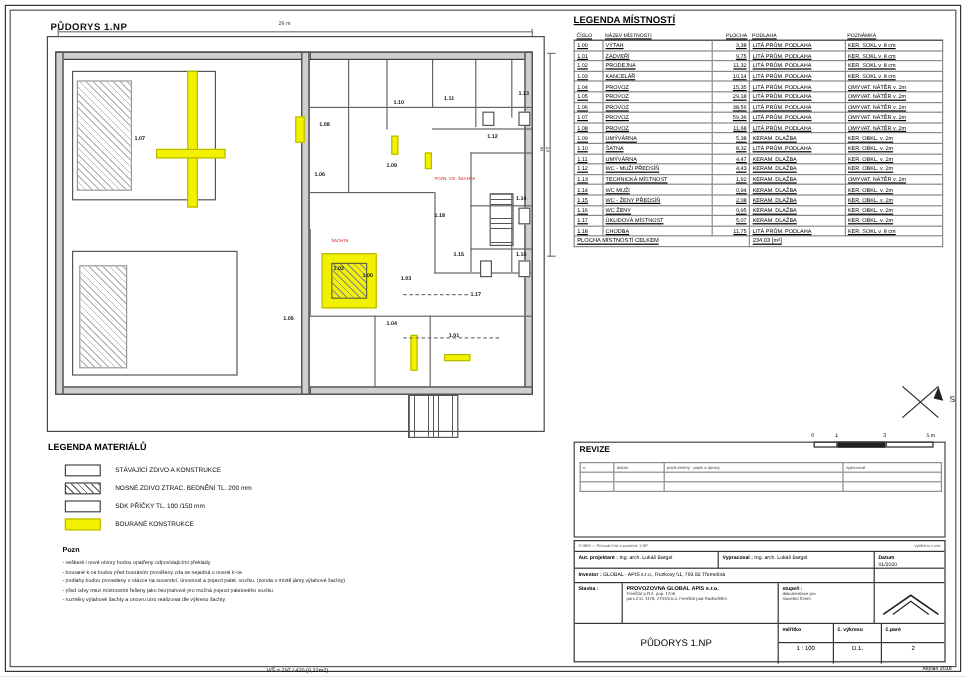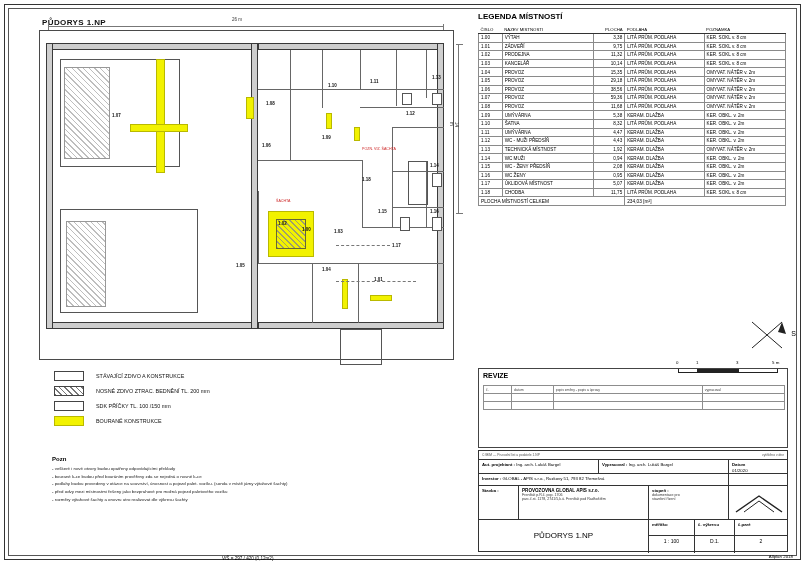--- a/index.html
+++ b/index.html
@@ -46,21 +46,21 @@
   .mat-swatch.hatchsw{background-image:repeating-linear-gradient(45deg,#777 0 1px,transparent 1px 4px);}
   .mat-swatch.sdk{background:#fff;border:1px solid #444;}
   .mat-swatch.yel{background:#f2f200;border:1px solid #b9b900;}
   .mat-label{font-size:5.4px;color:#111;}
 
   #pozn{position:absolute;left:52px;top:456px;width:380px;}
   #pozn h4{margin:0 0 4px 0;font-size:6px;font-weight:bold;}
   #pozn p{margin:0 0 2.2px 0;font-size:4.4px;color:#222;line-height:1.25;}
 
   
-  #legend{position:absolute;left:478px;top:12px;width:310px;}
+  #legend{position:absolute;left:478px;top:12px;width:310px;text-decoration:underline;}
   #legend-title{font-size:8px;font-weight:bold;margin-bottom:5px;}
   table.rooms{border-collapse:collapse;width:308px;font-size:4.6px;}
   table.rooms th{font-weight:normal;font-size:4.3px;text-align:left;padding:1px 2px;border-bottom:1px solid #333;}
   table.rooms td{border:1px solid #8a8a8a;padding:1px 2px;height:8.6px;box-sizing:border-box;}
   td.num{width:20px;}
   td.name{width:90px;}
   td.area{width:28px;text-align:right;}
   td.floor{width:78px;}
   td.note{width:80px;}
   .total-row td{border:none;padding-top:4px;font-size:4.8px;}
@@ -191,20 +191,21 @@
 
       <div class="redtxt" style="left:322px;top:116px;">POZN. VIZ. ŠACHTA</div>
       <div class="redtxt" style="left:236px;top:168px;">ŠACHTA</div>
     </div>
 
     <div class="vdim" style="left:424px;top:32px;height:170px;"></div>
     <div class="dimtext" style="left:425px;top:110px;transform:rotate(90deg);transform-origin:left top;">14 m</div>
   </div>
 
   <div id="mat-legend">
+    <div id="mat-title">LEGENDA MATERIÁLŮ</div>
     <div class="mat-row">
       <span class="mat-swatch"></span>
       <span class="mat-label">STÁVAJÍCÍ ZDIVO A KONSTRUKCE</span>
     </div>
     <div class="mat-row">
       <span class="mat-swatch hatchsw"></span>
       <span class="mat-label">NOSNÉ ZDIVO ZTRAC. BEDNĚNÍ TL. 200 mm</span>
     </div>
     <div class="mat-row">
       <span class="mat-swatch sdk"></span>

